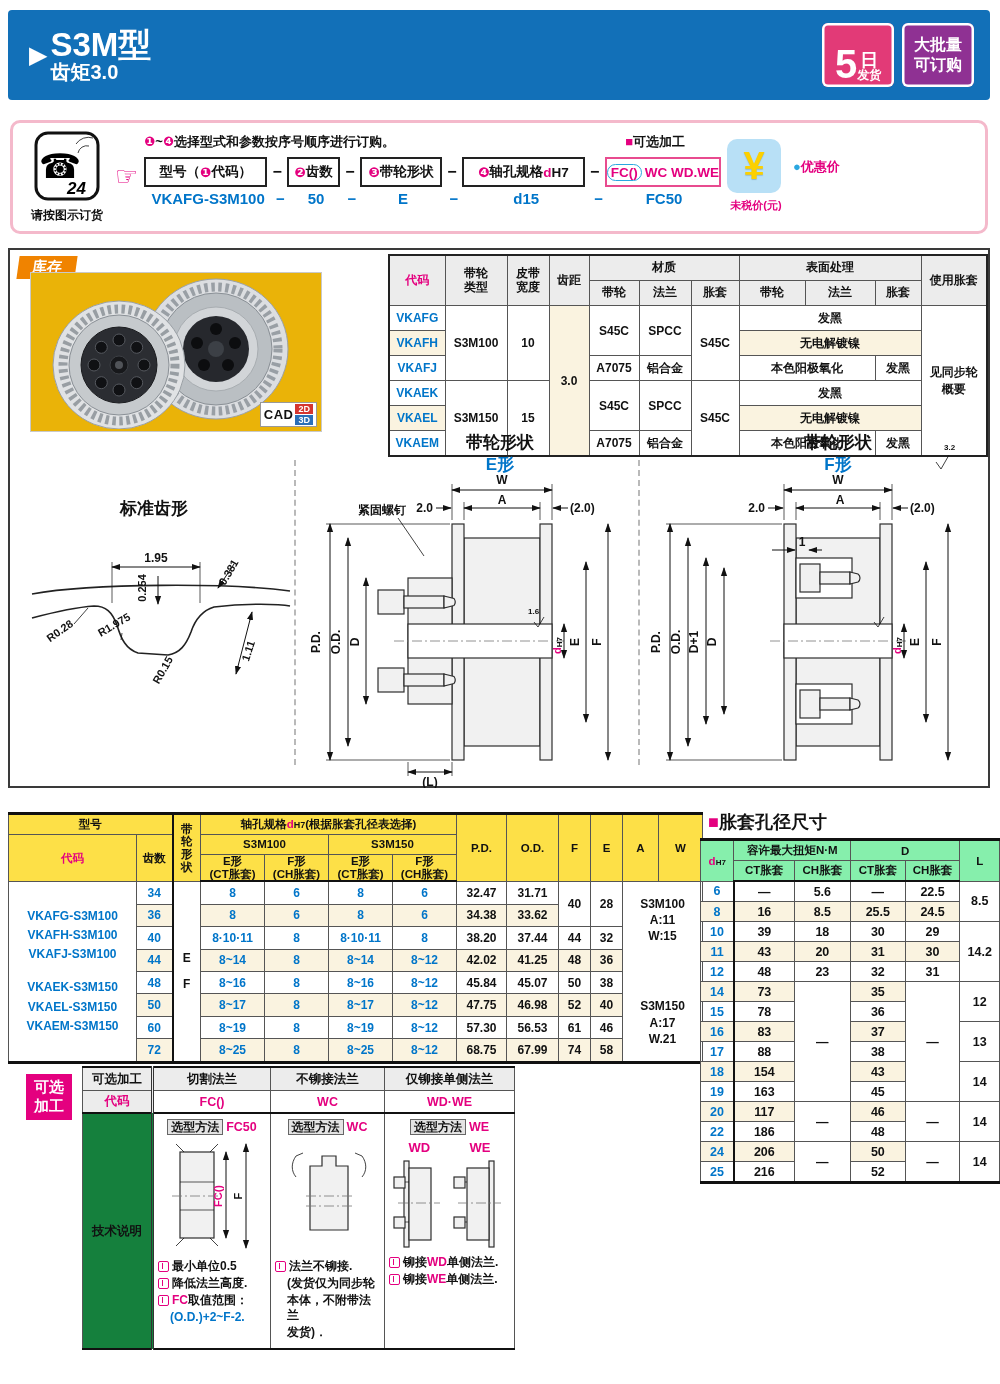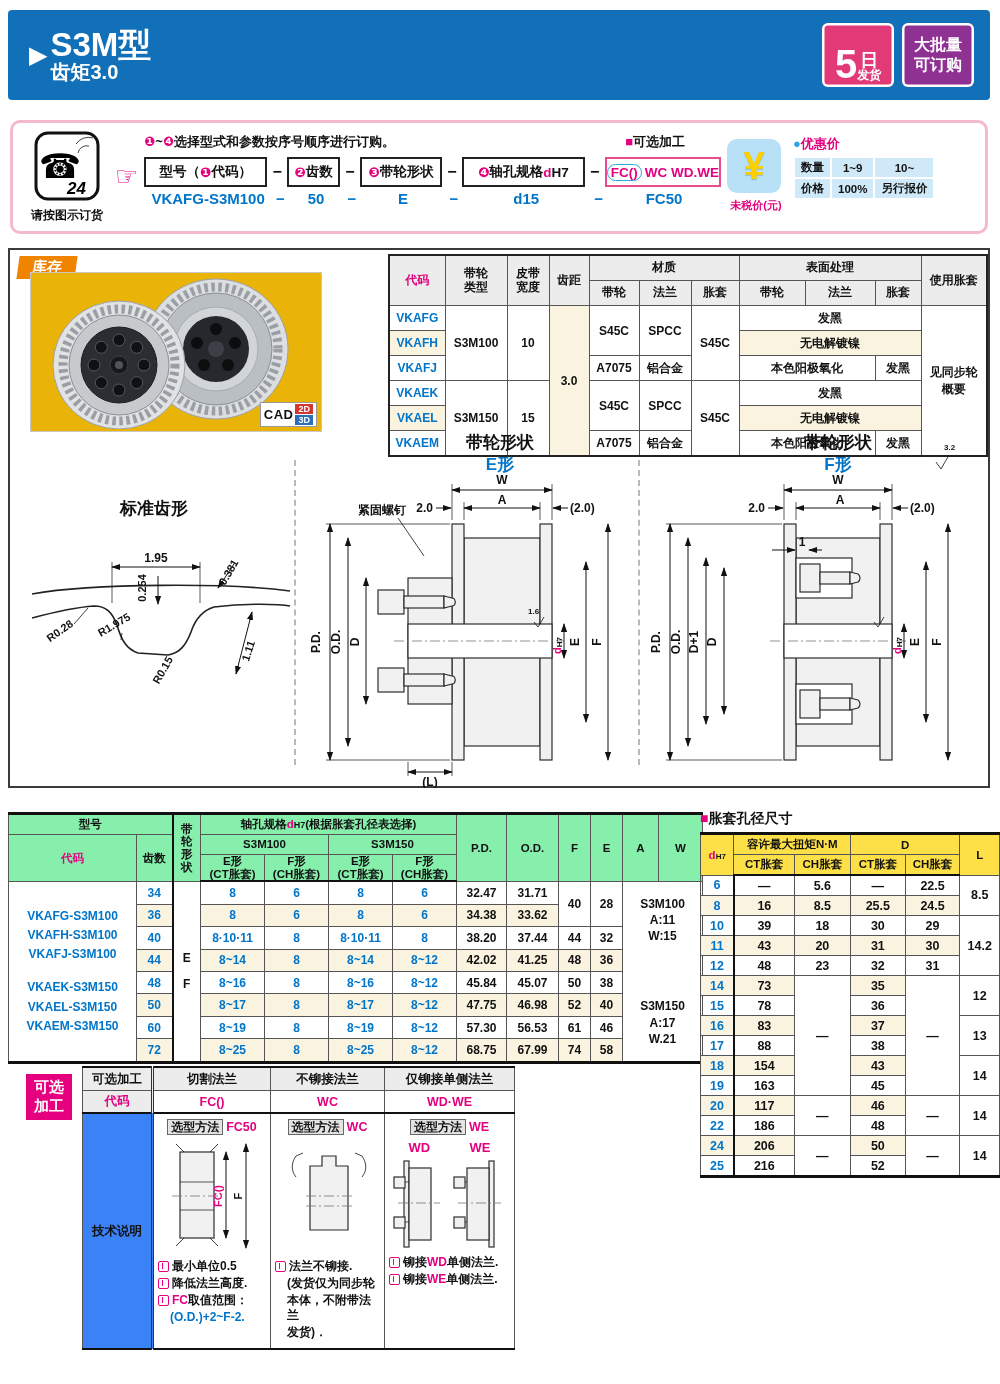--- a/index.html
+++ b/index.html
@@ -43,21 +43,21 @@
   .bdash{width:20px;text-align:center;font-weight:700;font-size:16px;flex:none;}
   .exrow{display:flex;align-items:center;margin-top:3px;color:#0075c9;font-weight:700;font-size:15px;}
   .exi{text-align:center;white-space:nowrap;}
   .exd{width:20px;text-align:center;}
   .right{width:248px;display:flex;gap:8px;flex:none;}
   .yenc{width:58px;text-align:center;padding-top:8px;}
   .yen{width:54px;height:54px;background:#b8e0f6;border-radius:10px;display:flex;align-items:center;
        justify-content:center;font-size:38px;font-weight:700;color:#fcd000;text-shadow:0 1px 1px #8fb6cc;}
   .taxcap{font-size:11px;font-weight:700;color:#e4007f;margin-top:5px;white-space:nowrap;}
   .pcol{flex:1;padding-top:4px;}
-  .ptitle{font-size:13px;font-weight:700;color:#e4007f;white-space:nowrap;}
+  .ptitle{font-size:13px;font-weight:700;color:#e4007f;white-space:nowrap;margin-top:23px;}
   .ptitle .dot{color:#2aa7e0;}
   table.ptab{border-collapse:separate;border-spacing:2px;margin-top:3px;}
   .ptab td{background:#cfe9f8;font-size:11.5px;font-weight:700;text-align:center;padding:2px 6px;white-space:nowrap;}
   
   #sbox{left:8px;top:248px;width:982px;height:540px;border:2px solid #3a3a3a;box-sizing:border-box;background:#fff;}
   .kc{left:8px;top:6px;background:#f08300;color:#fff;font-weight:700;font-size:15px;
       padding:2px 14px;transform:skewX(-8deg);}
   .photo{left:20px;top:22px;width:290px;height:158px;border:1px solid #c9c9c9;background:#eab308;}
   .cadb{position:absolute;right:4px;bottom:4px;display:flex;align-items:center;gap:2px;
         background:#fff;border:1px solid #999;padding:1px 3px;}
@@ -83,51 +83,51 @@
   svg .xl{stroke:#111;stroke-width:.7;fill:none;}
   svg .bd{fill:#f1f1f1;stroke:#2e2e2e;stroke-width:1.2;}
   svg .wt{fill:#fff;stroke:#2e2e2e;stroke-width:1.2;}
   svg .cl{stroke:#777;stroke-width:.8;stroke-dasharray:10 3 2 3;fill:none;}
   svg .ldr{stroke:#111;stroke-width:.8;fill:none;}
   svg .crv{stroke:#222;stroke-width:1.6;fill:none;}
   
   #mtw{left:8px;top:812px;}
   table.mt{border-collapse:collapse;font-size:12px;font-weight:700;border-top:3px solid #111;border-bottom:3px solid #111;}
   .mt th,.mt td{border:1px solid #555;text-align:center;padding:0 2px;height:19px;white-space:pre-line;}
-  .mt th{background:#86efac;font-size:11.5px;line-height:1.1;}
+  .mt th{background:#fde047;font-size:11.5px;line-height:1.1;}
   .mt .hb th{border-bottom:2.5px solid #111;}
   .mt .thl{border-left:2.5px solid #111;}
   .codes div{line-height:1.6;}
   .shcell div{line-height:2.2;}
   .awcell div{line-height:1.35;}
   .awcell .gap{height:26px;}
   
   #btw{left:700px;top:810px;}
-  .bt-title{font-size:14px;font-weight:700;}
+  .bt-title{font-size:18px;font-weight:700;margin-left:8px;}
   .bt-title .sq{color:#e4007f;}
   table.bt{border-collapse:collapse;font-size:12.5px;font-weight:700;margin-top:4px;
            border-top:3px solid #111;border-bottom:3px solid #111;}
   .bt th,.bt td{border:1px solid #555;text-align:center;padding:0 3px;height:19px;}
-  .bt th{background:#fde047;font-size:11.5px;}
+  .bt th{background:#86efac;font-size:11.5px;}
   .bt .hb th{border-bottom:2.5px solid #111;}
   .bt td.dcol{border-right:2px solid #111;}
   .subx{font-size:8px;}
   
   #opw{left:24px;top:1066px;width:560px;}
   .opbadge{position:absolute;left:2px;top:8px;background:#e4007f;color:#fff;font-size:15px;
            font-weight:700;padding:4px 8px;line-height:1.25;text-align:center;}
   table.op{border-collapse:collapse;margin-left:58px;font-size:12.5px;font-weight:700;
            border-top:2.5px solid #111;border-bottom:2.5px solid #111;}
   .op th,.op td{border:1px solid #555;text-align:center;padding:1px 4px;}
   .op th{background:#ececec;height:20px;}
   .op .coderow td{color:#e4007f;border-bottom:2.5px solid #111;height:19px;}
   .op .coderow td.lab{color:#e4007f;background:#ececec;}
   .op td.lab,.op th.lab{border-right:3px double #333;}
   .op .body td{vertical-align:top;height:232px;}
-  .op .body td.lab{vertical-align:middle;background:#3b82f6;}
+  .op .body td.lab{vertical-align:middle;background:#15803d;}
   .mline{margin-top:4px;white-space:nowrap;}
   .mbox{background:#e3e3e3;border:1px solid #666;padding:0 3px;font-size:12px;}
   .mval{color:#e4007f;margin-left:3px;}
   .nt{display:flex;align-items:flex-start;gap:3px;font-size:12px;text-align:left;margin-top:2px;line-height:1.25;}
   .nt.ind{padding-left:12px;}
   .nicon{width:9px;height:9px;border:1.5px solid #e4007f;border-radius:2px;margin-top:2px;flex:none;position:relative;}
   .nicon::before{content:"";position:absolute;left:2.5px;top:1px;width:1.5px;height:5.5px;background:#e4007f;}
   .bluet{color:#0075c9;}
   .mgt{color:#e4007f;}
   .wlab{display:flex;justify-content:space-around;color:#e4007f;font-weight:700;font-size:13px;margin-top:4px;}
@@ -225,34 +225,20 @@
       <div class="yenc">
         <div class="yen">
             <span>¥</span>
           </div>
         <div class="taxcap">未税价(元)</div>
       </div>
       <div class="pcol">
         <div class="ptitle">
           <span class="dot">●</span><span>优惠价</span>
         </div>
-        <table class="ptab">
-          <tbody>
-              <tr>
-            <td>数量</td>
-            <td>1~9</td>
-            <td>10~</td>
-          </tr>
-          <tr>
-            <td>价格</td>
-            <td>100%</td>
-            <td>另行报价</td>
-          </tr>
-        </tbody>
-          </table>
       </div>
     </div>
   </div>
 
   <div id="sbox" class="abs">
     <div class="kc abs">库存</div>
 
     <div class="photo abs">
       <svg width="288" height="156" viewBox="0 0 288 156">
         <g transform="translate(185,76)">

